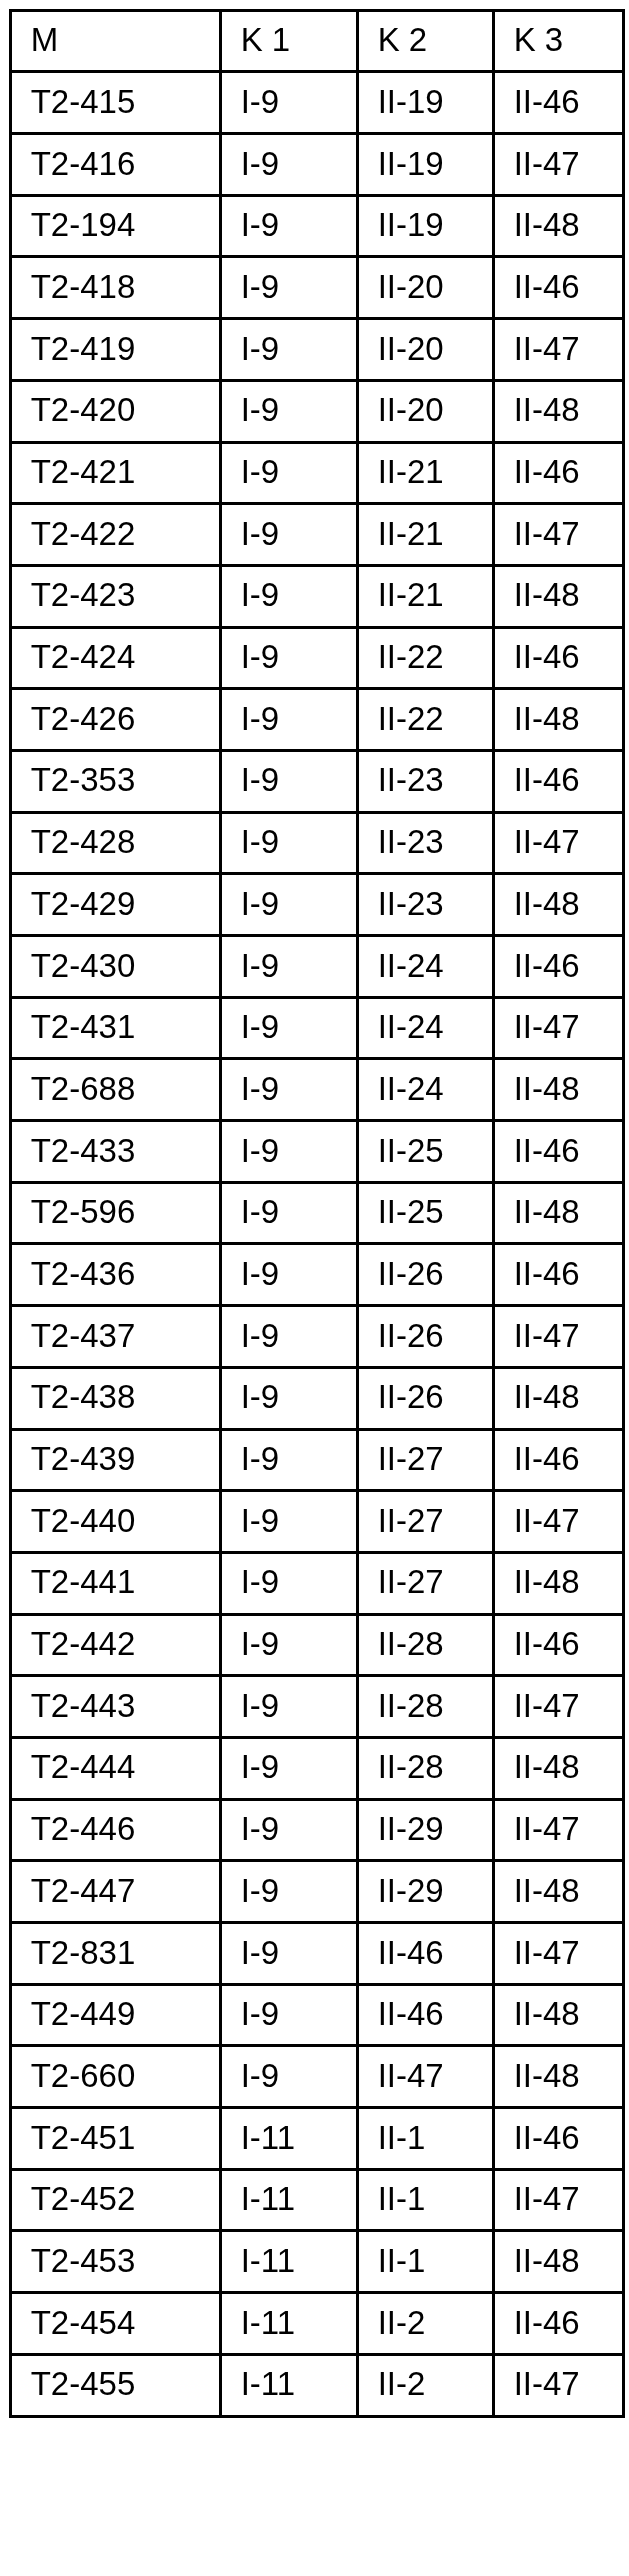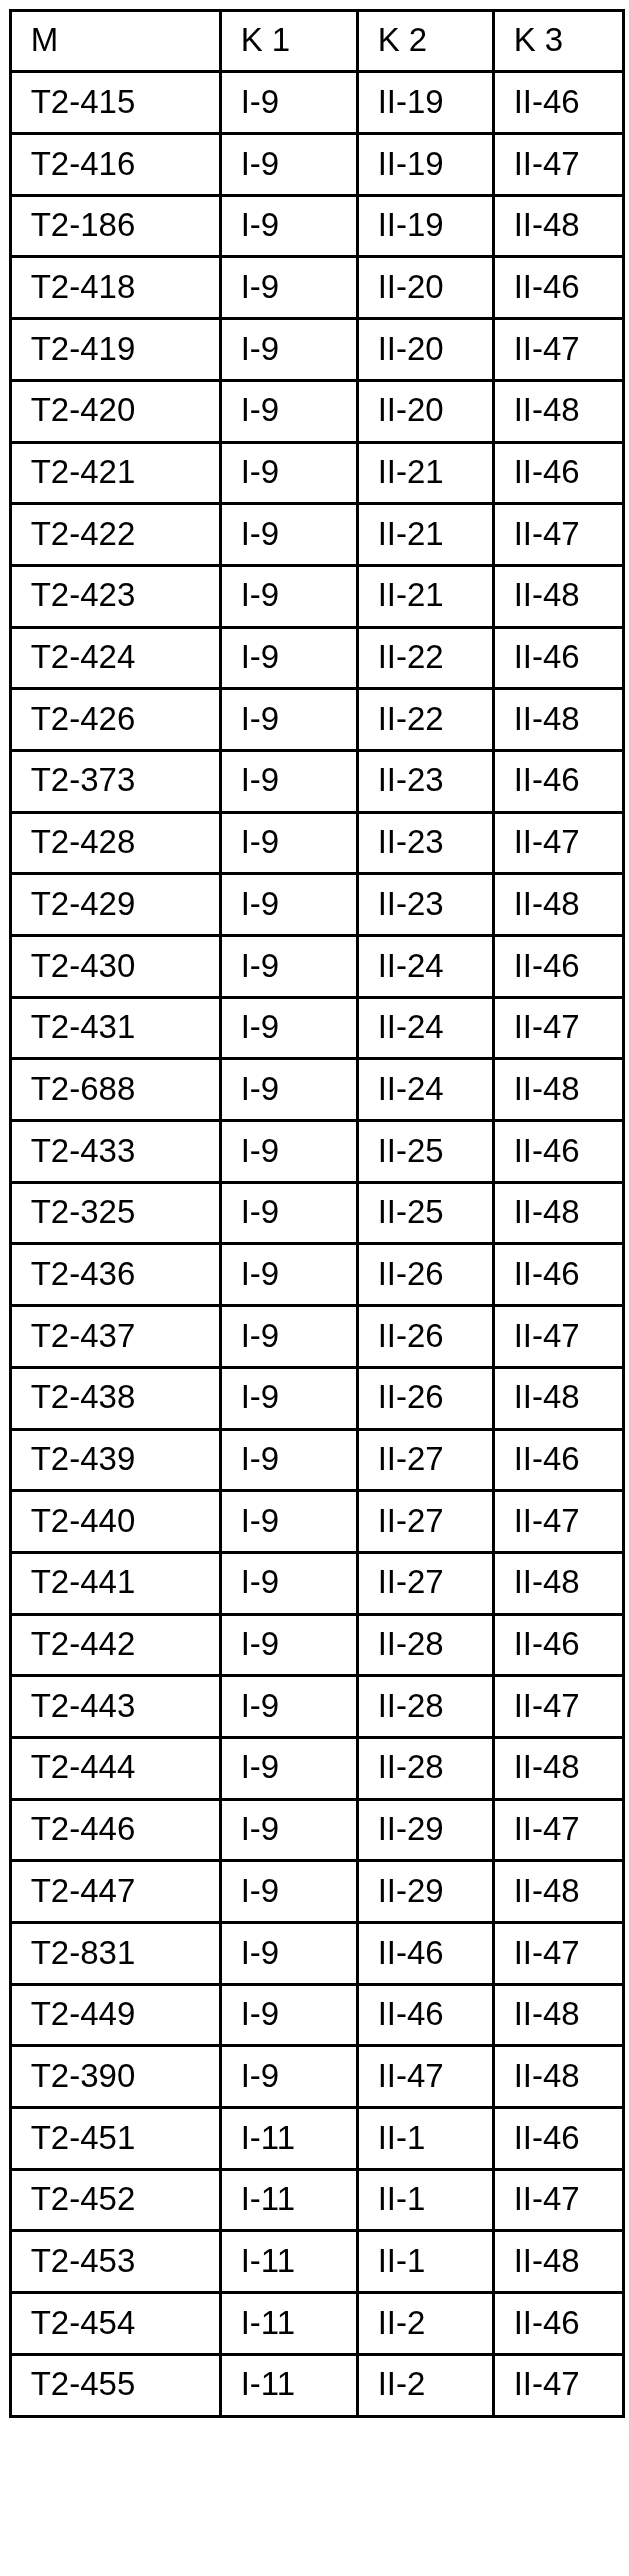--- a/index.html
+++ b/index.html
@@ -64,21 +64,21 @@
           <td>II-19</td>
           <td>II-46</td>
         </tr>
         <tr>
           <td>T2-416</td>
           <td>I-9</td>
           <td>II-19</td>
           <td>II-47</td>
         </tr>
         <tr>
-          <td>T2-186</td>
+          <td>T2-194</td>
           <td>I-9</td>
           <td>II-19</td>
           <td>II-48</td>
         </tr>
         <tr>
           <td>T2-418</td>
           <td>I-9</td>
           <td>II-20</td>
           <td>II-46</td>
         </tr>
@@ -118,21 +118,21 @@
           <td>II-22</td>
           <td>II-46</td>
         </tr>
         <tr>
           <td>T2-426</td>
           <td>I-9</td>
           <td>II-22</td>
           <td>II-48</td>
         </tr>
         <tr>
-          <td>T2-373</td>
+          <td>T2-353</td>
           <td>I-9</td>
           <td>II-23</td>
           <td>II-46</td>
         </tr>
         <tr>
           <td>T2-428</td>
           <td>I-9</td>
           <td>II-23</td>
           <td>II-47</td>
         </tr>
@@ -160,21 +160,21 @@
           <td>II-24</td>
           <td>II-48</td>
         </tr>
         <tr>
           <td>T2-433</td>
           <td>I-9</td>
           <td>II-25</td>
           <td>II-46</td>
         </tr>
         <tr>
-          <td>T2-325</td>
+          <td>T2-596</td>
           <td>I-9</td>
           <td>II-25</td>
           <td>II-48</td>
         </tr>
         <tr>
           <td>T2-436</td>
           <td>I-9</td>
           <td>II-26</td>
           <td>II-46</td>
         </tr>
@@ -244,21 +244,21 @@
           <td>II-46</td>
           <td>II-47</td>
         </tr>
         <tr>
           <td>T2-449</td>
           <td>I-9</td>
           <td>II-46</td>
           <td>II-48</td>
         </tr>
         <tr>
-          <td>T2-390</td>
+          <td>T2-660</td>
           <td>I-9</td>
           <td>II-47</td>
           <td>II-48</td>
         </tr>
         <tr>
           <td>T2-451</td>
           <td>I-11</td>
           <td>II-1</td>
           <td>II-46</td>
         </tr>

